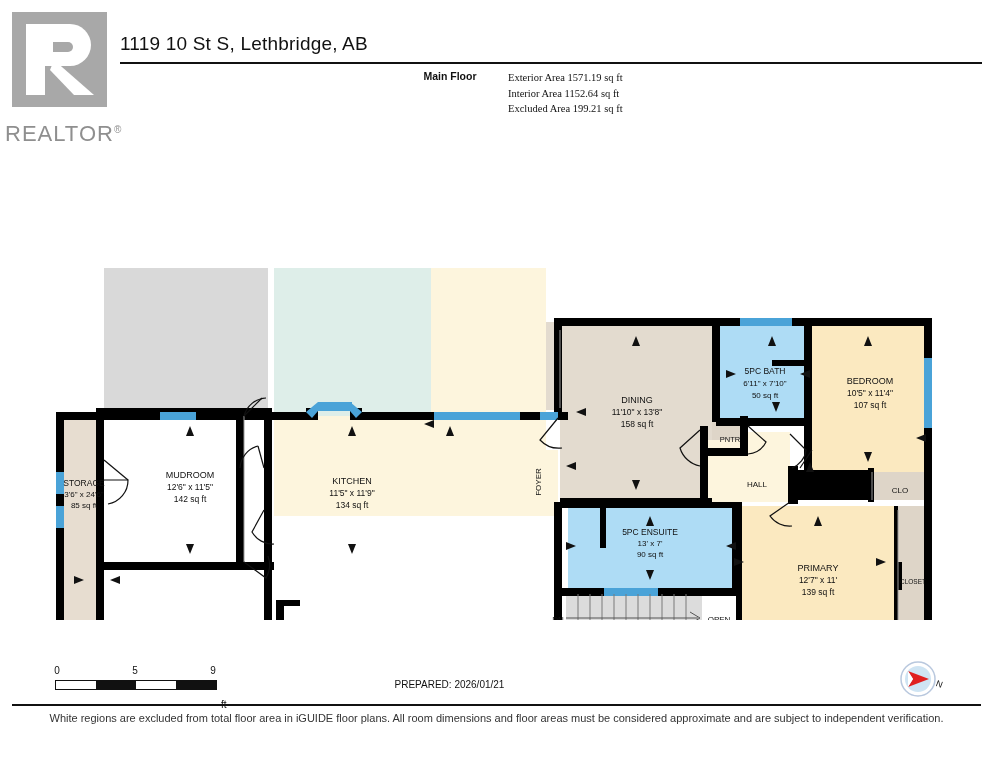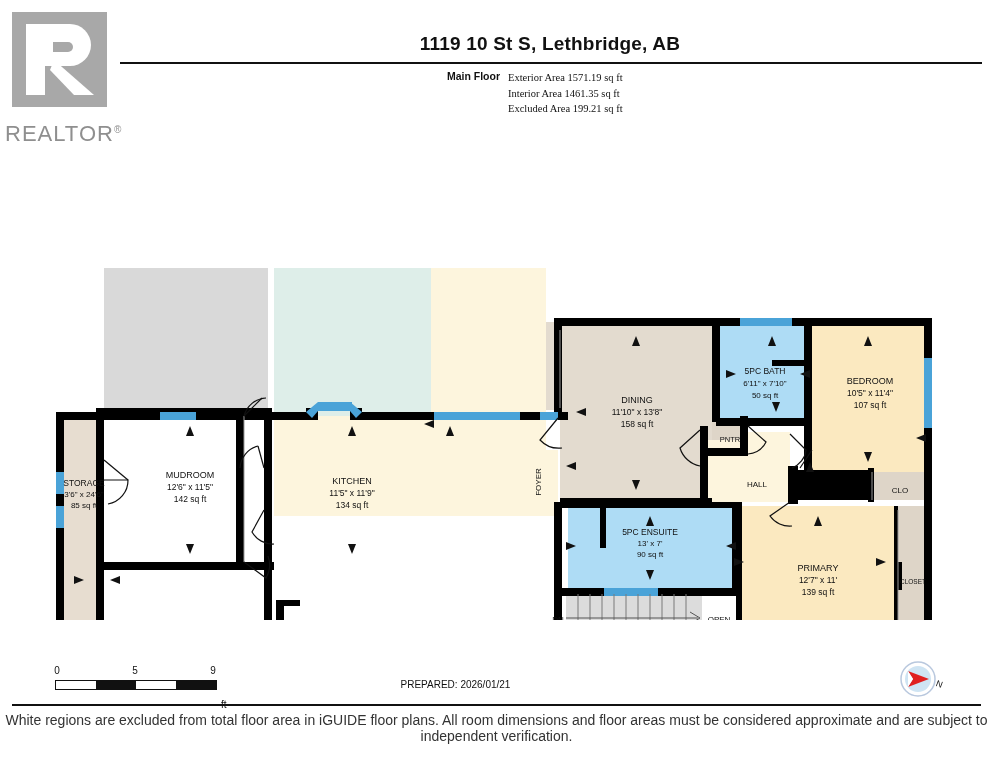--- a/index.html
+++ b/index.html
@@ -18,53 +18,53 @@
   .logo-r{position:absolute;left:12px;top:12px;width:95px;height:95px;}
   .realtor-word{
     position:absolute;left:5px;top:108px;width:130px;
     font-size:22px;letter-spacing:1px;color:#8f8f8f;
     font-family:"Liberation Sans", sans-serif;font-weight:400;margin-top:13px;
   }
   .realtor-reg{font-size:10px;vertical-align:super;}
 
   .title{
     position:absolute;left:120px;top:33px;width:860px;
-    text-align:center;font-size:19px;font-weight:bold;color:#111;
+    text-align:left;font-size:19px;font-weight:normal;color:#111;
     letter-spacing:.2px;
   }
   .title-rule{position:absolute;left:120px;top:62px;width:862px;height:2px;background:#111;}
 
   .floor-label{
-    position:absolute;left:400px;top:70px;width:100px;text-align:right;
+    position:absolute;left:400px;top:70px;width:100px;text-align:center;
     font-size:10.5px;font-weight:bold;color:#111;
   }
   .area-list{position:absolute;left:508px;top:70px;font-size:10.5px;line-height:15.5px;color:#111;font-family:Liberation Serif, serif;}
 
   
   #plan{position:absolute;left:0;top:150px;width:993px;height:470px;}
   #plan svg{display:block;}
 
   
   .scale-wrap{position:absolute;left:55px;top:665px;width:180px;height:34px;}
   .scale-nums{position:relative;height:13px;}
   .scale-nums span{position:absolute;font-size:10px;color:#111;transform:translateX(-50%);}
   .scale-bar{position:absolute;left:0;top:15px;width:160px;height:8px;border:1px solid #111;display:flex;}
   .scale-bar i{flex:1;}
   .scale-bar i.on{background:#111;}
   .scale-ft{position:absolute;left:166px;top:14px;font-size:10px;color:#111;margin-top:20px;}
 
-  .prepared{position:absolute;left:6px;top:679px;width:899px;text-align:center;font-size:10px;color:#111;}
+  .prepared{position:absolute;left:0;top:679px;width:899px;text-align:center;font-size:10px;color:#111;}
 
   .compass{position:absolute;left:899px;top:660px;width:38px;height:38px;}
   .compass-n{position:absolute;left:936px;top:679px;font-size:9px;color:#111;transform:rotate(20deg);}
 
   .foot-rule{position:absolute;left:12px;top:704px;width:969px;height:2px;background:#111;}
   .disclaimer{
     position:absolute;left:0;top:712px;width:993px;text-align:center;
-    font-size:14px;color:#333;
+    font-size:11px;color:#333;
   }
 
   
   text{font-family:"Liberation Sans", sans-serif;fill:#111;}
 </style>
 </head>
 <body>
 
 <div id="root">
 
@@ -77,21 +77,21 @@
     <path d="M42 48 L82 83 H62 L38 58 Z" fill="#ffffff"></path>
   </svg>
   <div class="realtor-word"><span>REALTOR</span><span class="realtor-reg">®</span></div>
 
   <div class="title">1119 10 St S, Lethbridge, AB</div>
   <div class="title-rule"></div>
 
   <div class="floor-label">Main Floor</div>
   <div class="area-list">
     <div>Exterior Area 1571.19 sq ft</div>
-    <div>Interior Area 1461.35 sq ft</div>
+    <div>Interior Area 1152.64 sq ft</div>
     <div>Excluded Area 199.21 sq ft</div>
   </div>
 
   <div id="plan">
   <svg width="993" height="470" viewBox="0 0 993 470">
 
     <rect x="64" y="270" width="40" height="305" fill="#e7ddd0"></rect>
     <rect x="64" y="270" width="40" height="170" fill="#e7ddd0"></rect>
 
     <rect x="104" y="118" width="140" height="148" fill="#d9d9d9"></rect>

